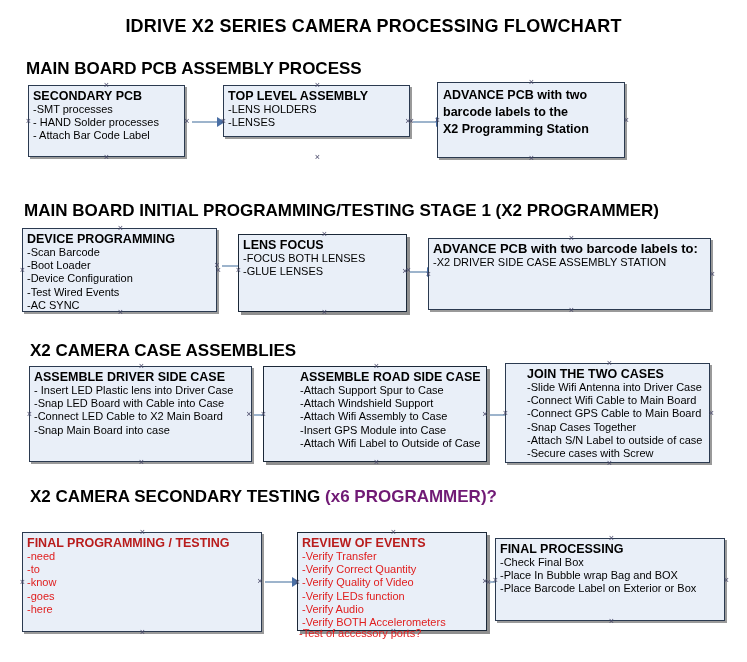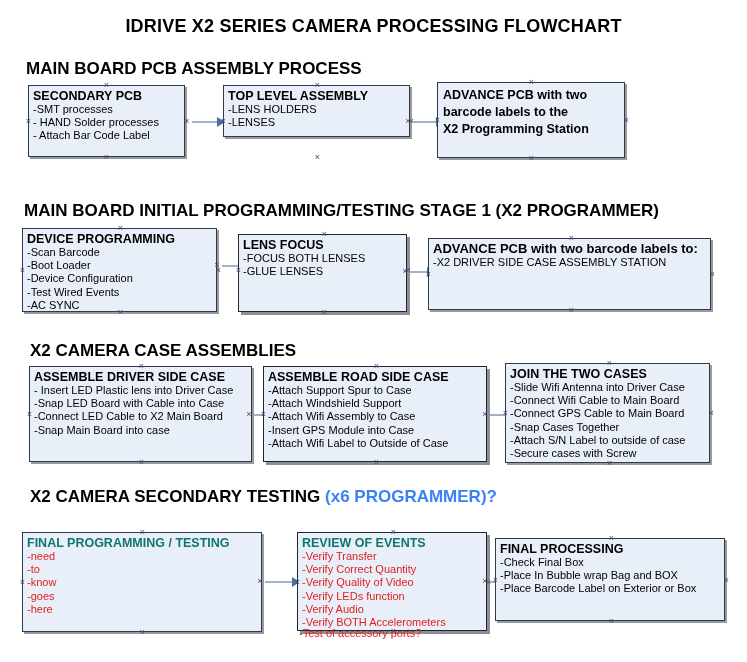--- a/index.html
+++ b/index.html
@@ -19,21 +19,21 @@
     text-align:center;
     font-size:18px;font-weight:bold;color:#000000;
     letter-spacing:0.2px;
   }
 
   .section-title{
     position:absolute;
     font-size:17px;font-weight:bold;color:#000000;
     white-space:nowrap;
   }
-  .section-title .red{color:#3b82f6;}
+  .section-title .red{color:#701a75;}
 
   
   .node{
     position:absolute;
     background:#e9eff8;
     border:1px solid #2b3a50;
     box-sizing:border-box;
     box-shadow:2px 2px 0 0 #9a9a9a;
     overflow:visible;
   }
@@ -49,21 +49,21 @@
   }
   .node .title.big{font-size:13px;}
   .node ul{
     list-style:none;margin:0;padding:0 0 0 2px;
   }
   .node li{
     font-size:11px;color:#000000;line-height:13.2px;
     white-space:nowrap;
     padding-left:2px;
   }
-  .node.red .title{color:#0f766e;}
+  .node.red .title{color:#b91c1c;}
   .node.red li{color:#e02020;}
   .node .multi{
     font-size:12.5px;font-weight:bold;color:#000;
     line-height:17px;padding:4px 0 0 5px;
   }
   .node .multi div{white-space:nowrap;}
 
   
   .handle{
     position:absolute;
@@ -221,40 +221,40 @@
     <span class="handle" style="left:108px;top:-4px;"></span>
     <span class="handle" style="left:-4px;top:44px;"></span>
     <span class="handle" style="left:108px;top:92px;"></span>
   </div>
 
   <div class="conn" style="left:254px;top:414px;width:16px;">
     <span class="hx left"></span>
     <span class="arrow"></span>
   </div>
 
-  <div class="node gray-edge" style="left:263px;top:366px;width:224px;height:96px;">
+  <div class="node gray-edge" style="left:263px;top:366px;width:224px;height:96px;padding-left:32px;">
     <div class="title">ASSEMBLE ROAD SIDE CASE</div>
     <ul>
       <li>-Attach Support Spur to Case</li>
       <li>-Attach Windshield Support</li>
       <li>-Attach Wifi Assembly to Case</li>
       <li>-Insert GPS Module into Case</li>
       <li>-Attach Wifi Label to Outside of Case</li>
     </ul>
     <span class="handle" style="left:109px;top:-4px;"></span>
     <span class="handle" style="left:-4px;top:44px;"></span>
     <span class="handle" style="left:109px;top:92px;"></span>
   </div>
 
   <div class="conn" style="left:490px;top:414px;width:16px;">
     <span class="hx left"></span>
     <span class="arrow"></span>
   </div>
 
-  <div class="node" style="left:505px;top:363px;width:205px;height:100px;">
+  <div class="node" style="left:505px;top:363px;width:205px;height:100px;padding-left:17px;">
     <div class="title">JOIN THE TWO CASES</div>
     <ul>
       <li>-Slide Wifi Antenna into Driver Case</li>
       <li>-Connect Wifi Cable to Main Board</li>
       <li>-Connect GPS Cable to Main Board</li>
       <li>-Snap Cases Together</li>
       <li>-Attach S/N Label to outside of case</li>
       <li>-Secure cases with Screw</li>
     </ul>
     <span class="handle" style="left:100px;top:-4px;"></span>

